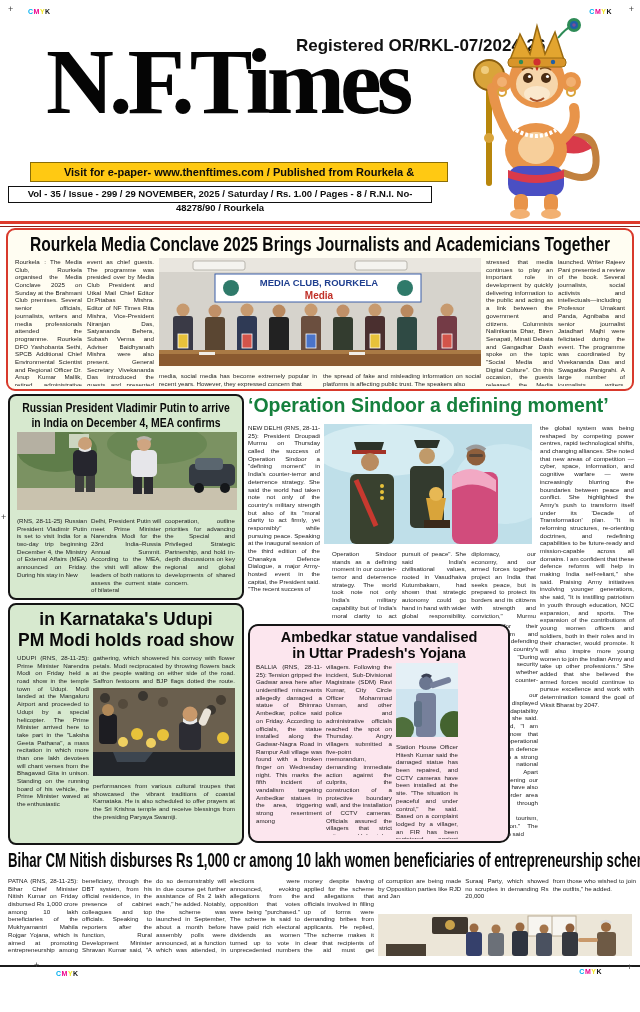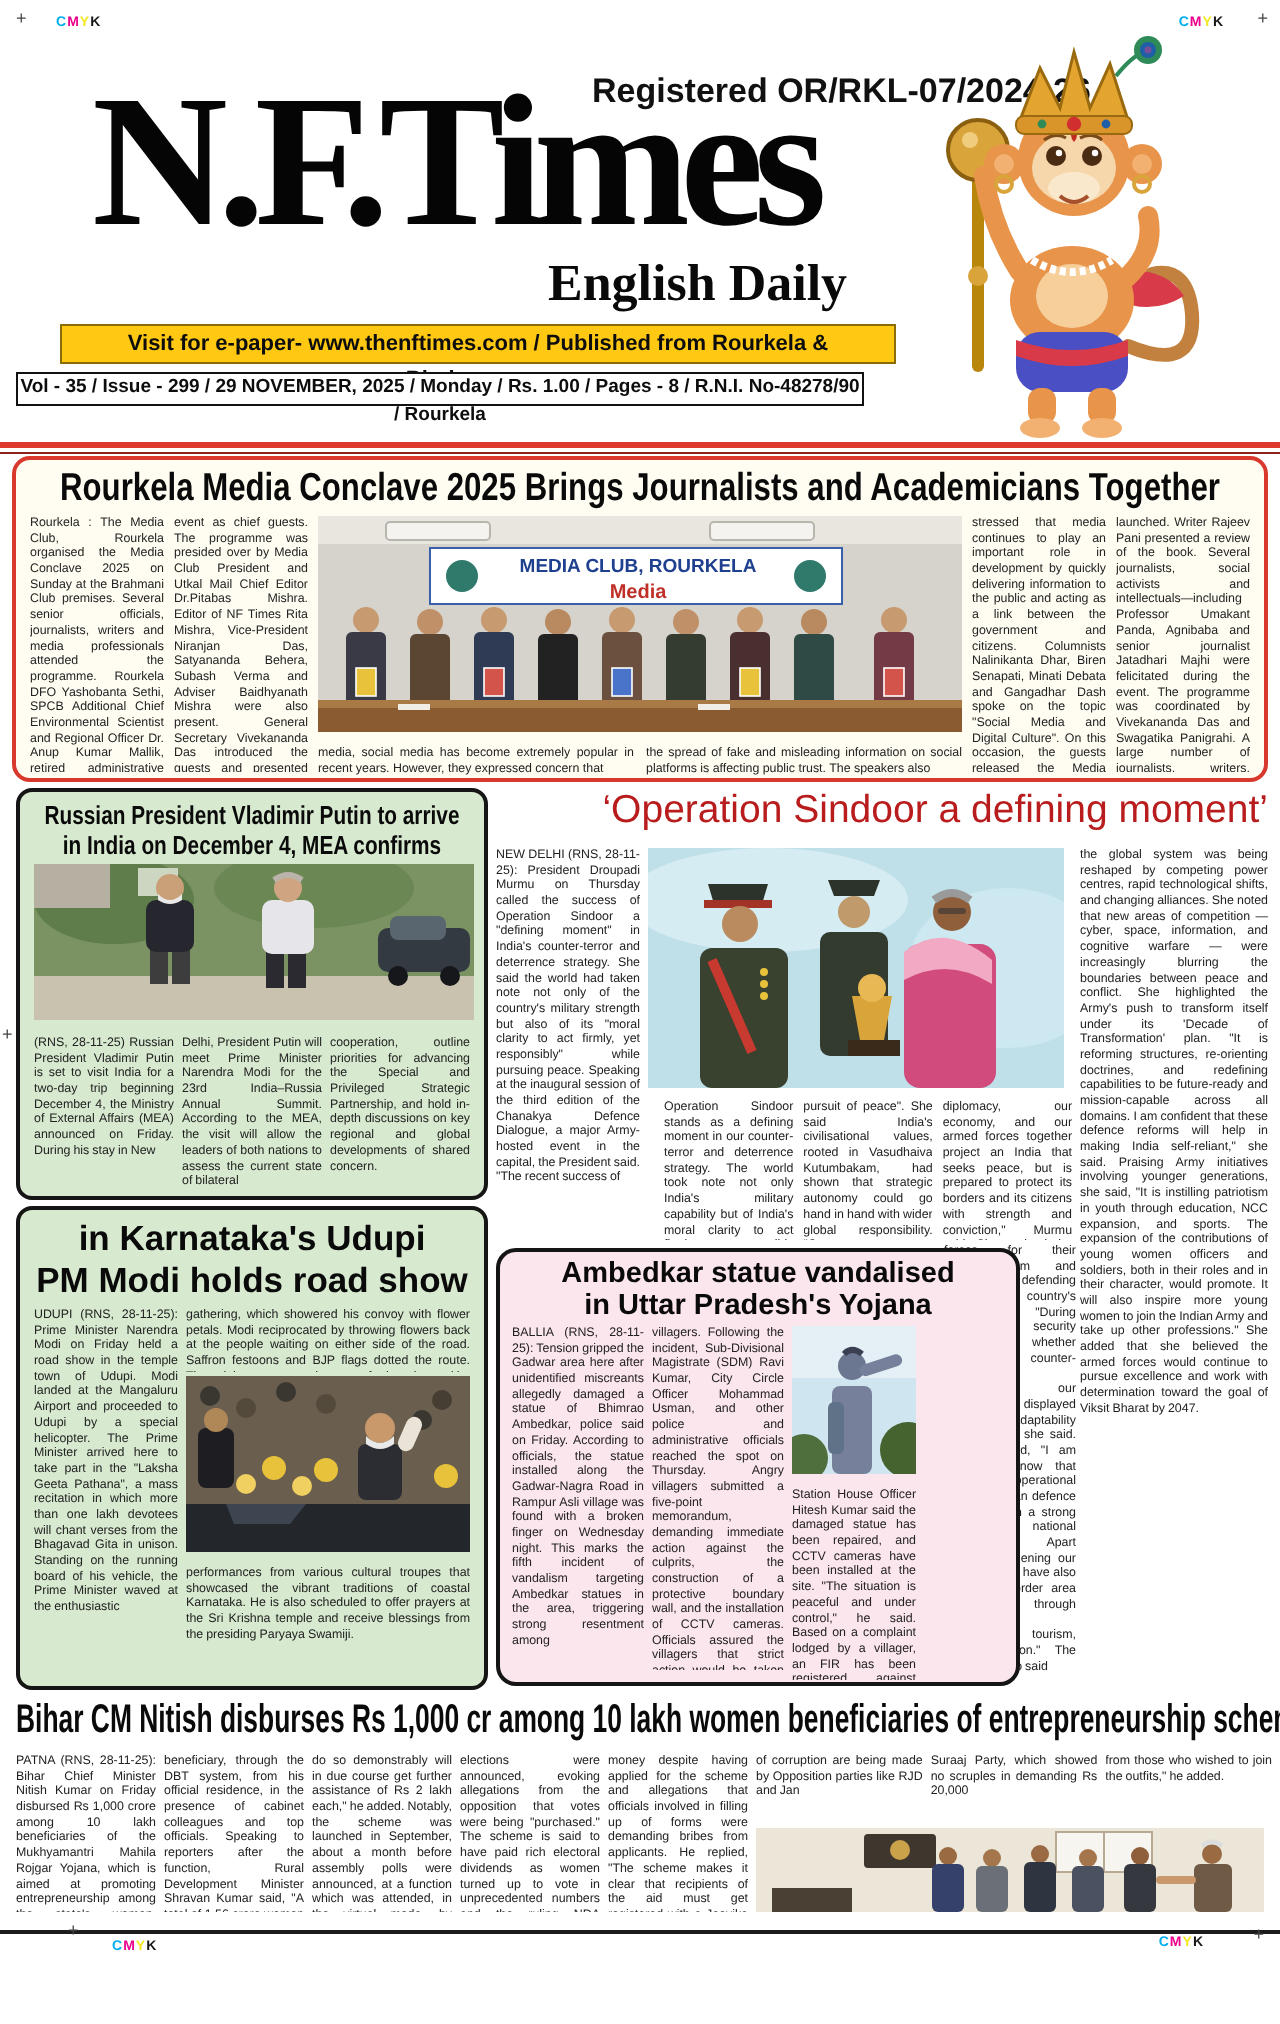--- a/index.html
+++ b/index.html
@@ -46,21 +46,21 @@
               border:2.5px solid #d8392c; border-radius:9px; background:#fffdf2; padding:3px 7px; }
   .green-box { background:#d7e9cf; border:2px solid #151515; border-radius:8px; padding:4px 7px; }
   .pink-box { background:#fce6ee; border:2px solid #151515; border-radius:10px; padding:3px 6px; }
 
   .lead-row { display:flex; gap:5px; margin-top:2px; }
 
   .left-stack { position:absolute; top:394px; left:8px; width:236px; }
   .right-region { position:absolute; top:392px; left:248px; width:386px; height:453px; }
 
   .sin-headline { position:absolute; top:2px; left:0; width:100%; font-size:19.5px;
-                  font-weight:normal; text-align:right; white-space:nowrap; color:#b91c1c; }
+                  font-weight:bold; text-align:left; white-space:nowrap; color:#15803d; }
   .abs { position:absolute; }
 
   .bihar { position:absolute; top:849px; left:8px; width:628px; }
   .bihar-hl { font-size:20px; }
   .bihar-cols { display:flex; gap:4px; margin-top:5px; height:79px; }
   .bihar-col { width:70px; flex:none; }
   .bihar-right { flex:1; display:flex; flex-direction:column; }
   .bihar-short-row { display:flex; gap:4px; height:35px; }
   .bihar-short-row .col { flex:1; }
 
@@ -74,23 +74,22 @@
 <div class="page">
 
   <span class="plus" style="top:4px; left:8px;">+</span>
   <span class="mark" style="top:8px; left:28px;"><span class="c">C</span><span class="m">M</span><span class="y">Y</span><span class="k">K</span></span>
   <span class="mark" style="top:8px; right:28px;"><span class="c">C</span><span class="m">M</span><span class="y">Y</span><span class="k">K</span></span>
   <span class="plus" style="top:4px; right:6px;">+</span>
   <span class="plus" style="top:512px; left:1px;">+</span>
 
   <div class="registered">Registered OR/RKL-07/2024-26</div>
   <div class="nf-title">N.F.Times</div>
-  <div class="edition">English Daily</div>
   <div class="epaper">Visit for e-paper- www.thenftimes.com / Published from Rourkela &amp; Bhubaneswar</div>
-  <div class="issueline">Vol - 35 / Issue - 299 / 29 NOVEMBER, 2025 / Monday / Rs. 1.00 / Pages - 8 / R.N.I. No-48278/90 / Rourkela</div>
+  <div class="issueline">Vol - 35 / Issue - 299 / 29 NOVEMBER, 2025 / Saturday / Rs. 1.00 / Pages - 8 / R.N.I. No-48278/90 / Rourkela</div>
 
   <svg class="mascot" viewBox="0 0 160 205">
     <path d="M112 155 q34 14 32 -16 q-2 -24 -20 -20" stroke="#c2813f" stroke-width="7" fill="none" stroke-linecap="round"></path>
     <rect x="34" y="66" width="6" height="102" rx="3" fill="#b8860b"></rect>
     <circle cx="37" cy="57" r="15" fill="#d9a43a" stroke="#8a5f10" stroke-width="2"></circle>
     <circle cx="33" cy="52" r="4" fill="#f0cd7e"></circle>
     <circle cx="37" cy="120" r="5" fill="#d9a43a"></circle>
     <path d="M104 118 q26 -4 36 12 q-16 10 -34 2" fill="#d93a4a"></path>
     <ellipse cx="84" cy="132" rx="31" ry="27" fill="#e8944a"></ellipse>
     <ellipse cx="84" cy="130" rx="18" ry="16" fill="#f7cf9b"></ellipse>

